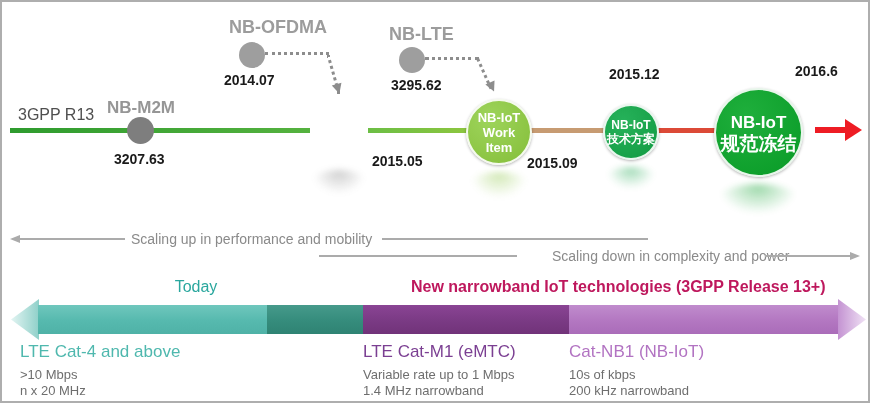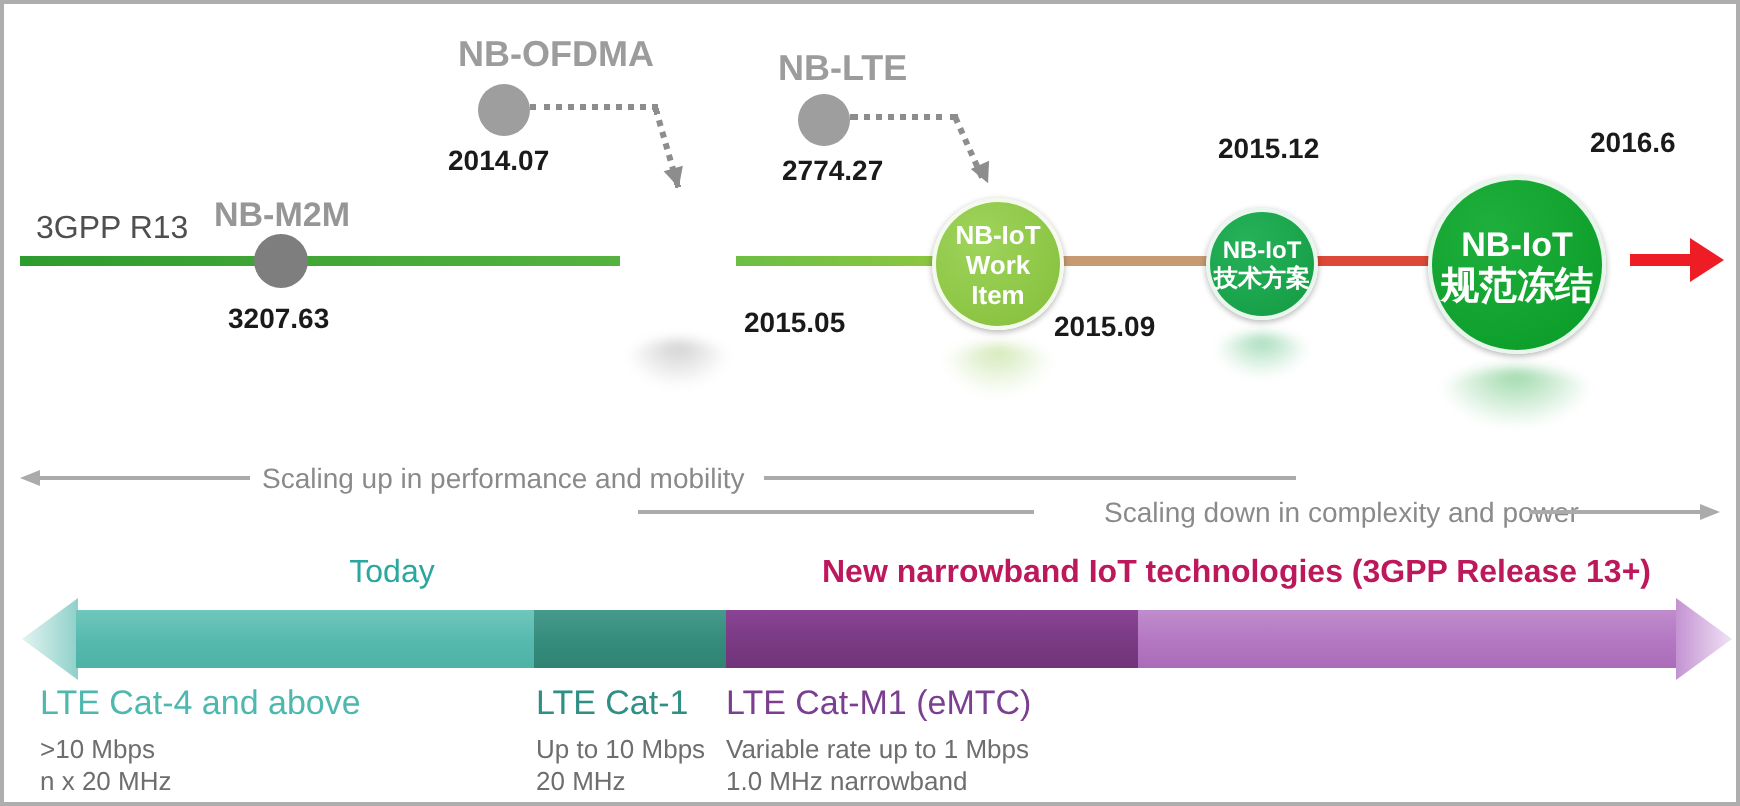--- a/index.html
+++ b/index.html
@@ -148,21 +148,21 @@
   <div class="refl refl-tech"></div>
   <div class="refl refl-freeze"></div>
 
   <div class="m-name n-m2m">NB-M2M</div>
   <div class="m-name n-ofdma">NB-OFDMA</div>
   <div class="m-name n-lte">NB-LTE</div>
 
   <div class="m-date d1">3207.63</div>
   <div class="m-date d2">2014.07</div>
   <div class="m-date d3">2015.05</div>
-  <div class="m-date d4">2774.27</div>
+  <div class="m-date d4">3295.62</div>
   <div class="m-date d5">2015.09</div>
   <div class="m-date d6">2015.12</div>
   <div class="m-date d7">2016.6</div>
 
   <div class="up-head"></div>
   <div class="sc-line up-line-a"></div>
   <div class="sc-text up-text">Scaling up in performance and mobility</div>
   <div class="sc-line up-line-b"></div>
   <div class="sc-line dn-line-a"></div>
   <div class="sc-text dn-text">Scaling down in complexity and power</div>
@@ -179,24 +179,24 @@
     <div class="bs3"></div>
     <div class="bs4"></div>
   </div>
   <div class="chev chev-right"></div>
 
   <div class="cat cat1">
     <div class="cat-title">LTE Cat-4 and above</div>
     <div class="cat-sub">&gt;10 Mbps</div>
     <div class="cat-sub">n x 20 MHz</div>
   </div>
-  <div class="cat cat2">
-    <div class="cat-title">LTE Cat-1</div>
-    <div class="cat-sub">Up to 10 Mbps</div>
-    <div class="cat-sub">20 MHz</div>
-  </div>
   <div class="cat cat3">
     <div class="cat-title">LTE Cat-M1 (eMTC)</div>
     <div class="cat-sub">Variable rate up to 1 Mbps</div>
-    <div class="cat-sub">1.0 MHz narrowband</div>
+    <div class="cat-sub">1.4 MHz narrowband</div>
+  </div>
+  <div class="cat cat4">
+    <div class="cat-title">Cat-NB1 (NB-IoT)</div>
+    <div class="cat-sub">10s of kbps</div>
+    <div class="cat-sub">200 kHz narrowband</div>
   </div>
 
 </div>
 
 </body></html>

